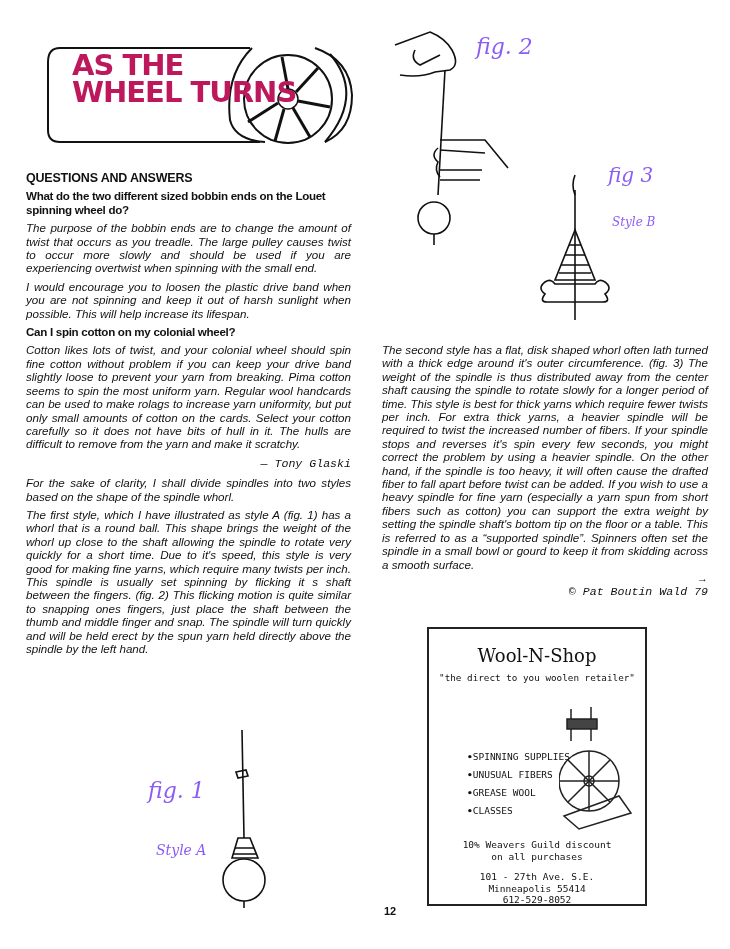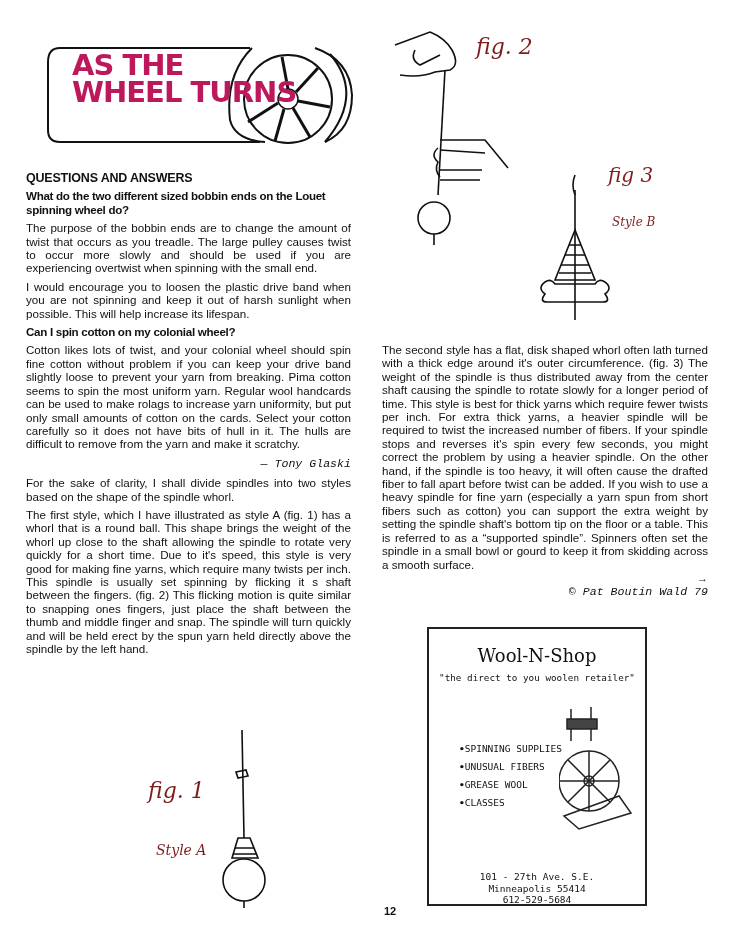--- a/index.html
+++ b/index.html
@@ -1,36 +1,36 @@
 <!DOCTYPE html>
 <html><head>
 <meta charset="utf-8">
 <style>
   html, body { margin: 0; padding: 0; background: #fff; }
   body { width: 730px; height: 949px; position: relative; overflow: hidden; color: #111;
     font-family: "Liberation Sans", sans-serif; }
   .col { position: absolute; font-size: 11.6px; line-height: 13.4px; }
-  .col p { margin: 0 0 5px 0; text-align: justify; }
+  .col p { margin: 0 0 5px 0; text-align: justify; font-style: italic; }
   .left { left: 26px; top: 172px; width: 325px; }
   .right { left: 382px; top: 343px; width: 326px; }
   .section-head { font-weight: bold; font-size: 12.5px; margin: 0 0 4px 0; letter-spacing: -0.2px; }
   .q { font-weight: bold; margin: 0 0 5px 0; letter-spacing: -0.3px; }
   .attr { text-align: right; font-style: italic; margin: 6px 0 6px 0; font-family: Liberation Mono, monospace; }
   .arrow { text-align: right; margin-top: -4px; font-size: 11px; }
   .masthead { position: absolute; left: 20px; top: 40px; width: 340px; height: 110px; }
   .masthead svg { position: absolute; left: 0; top: 0; }
   .masthead .title { position: absolute; left: 52px; top: 12px; font-family: "DejaVu Sans", sans-serif;
     font-weight: bold; font-size: 29px; line-height: 27px; letter-spacing: -1px; color: #be185d; }
   .fig { position: absolute; }
-  .hand { font-family: "DejaVu Serif", serif; font-style: italic; position: absolute; color: #7f1d1d; }
+  .hand { font-family: "DejaVu Serif", serif; font-style: italic; position: absolute; color: #8b5cf6; }
   .ad { position: absolute; left: 427px; top: 627px; width: 216px; height: 275px; border: 2px solid #222;
     font-family: "DejaVu Sans Mono", monospace; font-size: 9.5px; }
   .ad .shop { font-family: "DejaVu Serif", serif; font-size: 18px; text-align: center; margin-top: 16px; }
   .ad .tag { text-align: center; margin-top: 6px; font-size: 9.3px; }
-  .ad ul { list-style: none; margin: 4px; padding: 0; position: absolute; left: 26px; top: 110px; }
+  .ad ul { list-style: none; margin: 12px; padding: 0; position: absolute; left: 26px; top: 110px; }
   .ad li { margin-bottom: 7px; }
   .ad li::before { content: "\2022 "; font-weight: bold; }
   .ad .disc { position: absolute; left: 0; right: 0; top: 210px; text-align: center; line-height: 12px; }
   .ad .addr { position: absolute; left: 0; right: 0; top: 242px; text-align: center; line-height: 11.5px; }
   .pagenum { position: absolute; left: 384px; top: 905px; font-weight: bold; font-size: 11px; }
 </style>
 </head>
 <body>
 
 <div class="masthead">
@@ -128,20 +128,24 @@
         <line x1="51" y1="59" x2="9" y2="101"></line>
       <path d="M5 115 L60 95 L72 112 L20 128 Z"></path>
     </g>
   </svg>
   <ul>
     <li>SPINNING SUPPLIES</li>
     <li>UNUSUAL FIBERS</li>
     <li>GREASE WOOL</li>
     <li>CLASSES</li>
   </ul>
+  <div class="disc">
+    <div>10% Weavers Guild discount</div>
+    <div>on all purchases</div>
+  </div>
   <div class="addr">
     <div>101 - 27th Ave. S.E.</div>
     <div>Minneapolis  55414</div>
-    <div>612-529-5684</div>
+    <div>612-529-8052</div>
   </div>
 </div>
 
 <div class="pagenum">12</div>
 
 </body></html>

